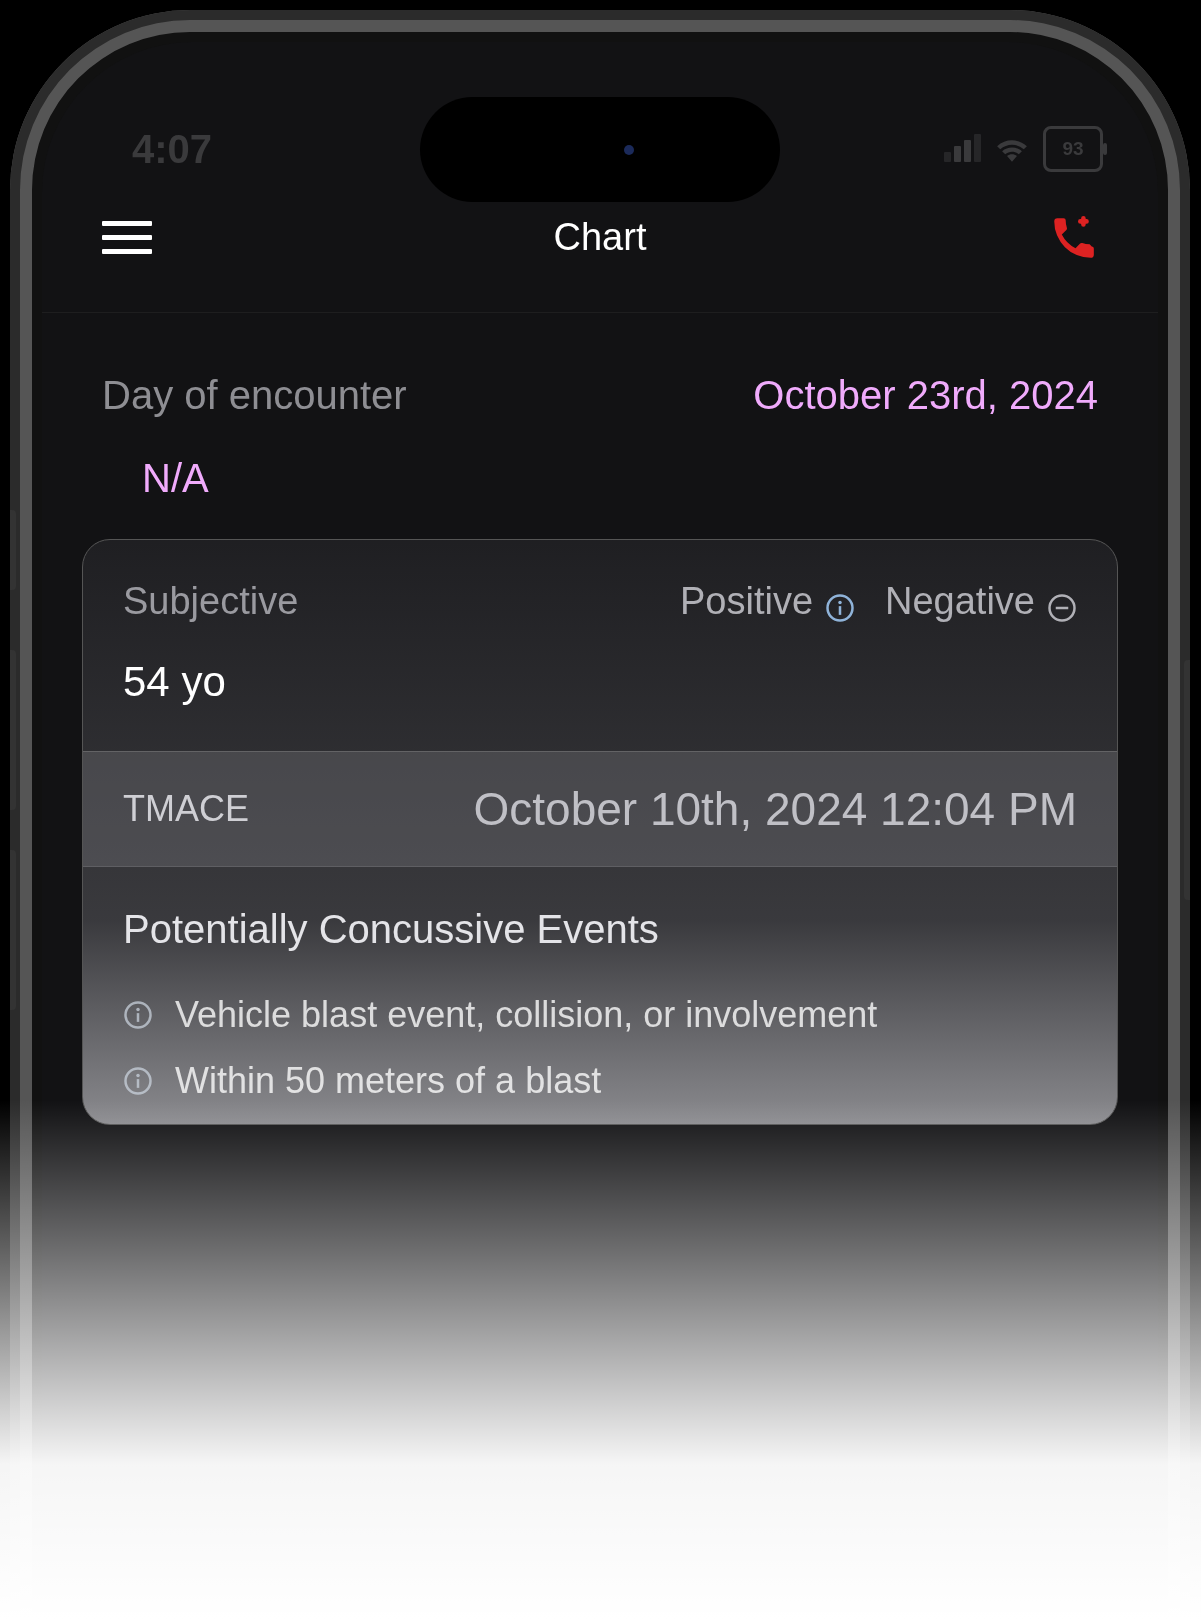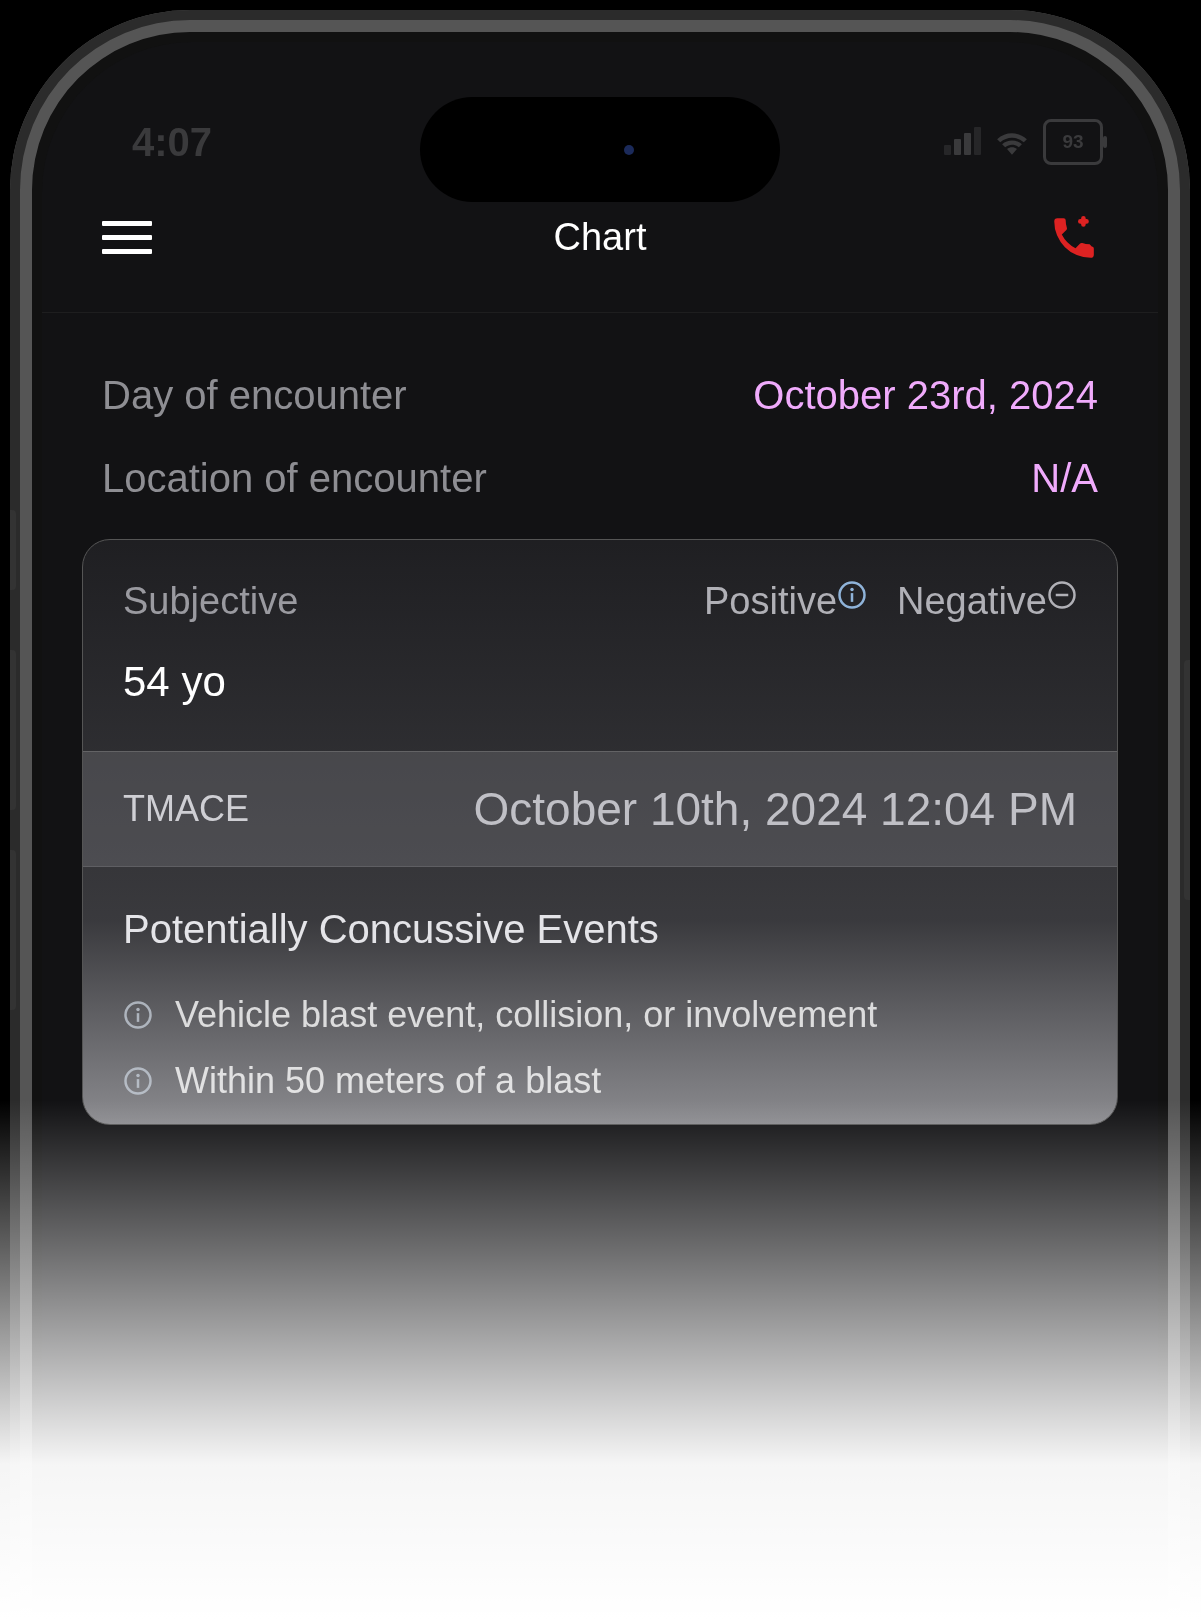--- a/index.html
+++ b/index.html
@@ -52,21 +52,21 @@
 
   
   .screen {
     position: absolute;
     inset: 0;
     color: #fff;
   }
 
   
   .statusbar {
-    display: flex; justify-content: space-between; align-items: center;
+    display: flex; justify-content: space-between; align-items: flex-end;
     padding: 70px 55px 0 90px;
     height: 130px;
     color: #3a3a3c; 
     font-size: 40px;
     font-weight: 600;
   }
   .statusbar .right { display: flex; align-items: center; gap: 14px; }
   .bars { display: flex; align-items: flex-end; gap: 3px; height: 26px; }
   .bars span { display: block; width: 7px; background: #3a3a3c; border-radius: 1px; }
   .bars span.dim { background: #262628; }
@@ -143,21 +143,21 @@
     margin-top: 18px;
     background: linear-gradient(to bottom, rgba(50,50,55,0.4) 0%, rgba(90,90,95,0.55) 65%, rgba(190,190,195,0.7) 100%);
   }
   .subj-header {
     display: flex; justify-content: space-between; align-items: center;
     padding: 40px 40px 25px 40px;
     font-size: 38px;
     color: #9a9aa0;
   }
   .subj-header .legend { display: flex; align-items: center; gap: 30px; color: #b0b0b6; }
-  .legend .leg { display: flex; align-items: flex-start; }
+  .legend .leg { display: flex; align-items: flex-end; gap: 12px; }
   .leg-icon { width: 30px; height: 30px; display: inline-flex; align-items: center; justify-content: center; }
   .leg-icon svg { width: 100%; height: 100%; display: block; }
 
   .subj-body { padding: 10px 40px 45px 40px; font-size: 42px; color: #fff; }
 
   .tmace-row {
     background: rgba(120,120,125,0.35);
     display: flex; justify-content: space-between; align-items: center;
     padding: 30px 40px;
     font-size: 36px;
@@ -237,21 +237,20 @@
       </div>
 
       <div class="content">
 
 
         <div class="kv-row">
           <span class="k">Day of encounter</span>
           <span class="v">October 23rd, 2024</span>
         </div>
         <div class="kv-row">
-          <span class="k">Location of encounter</span>
           <span class="v">N/A</span>
         </div>
 
         <div class="section-card">
           <div class="subj-header">
             <span>Subjective</span>
             <div class="legend">
               <div class="leg">
                 <span>Positive</span>
                 <span class="leg-icon">

